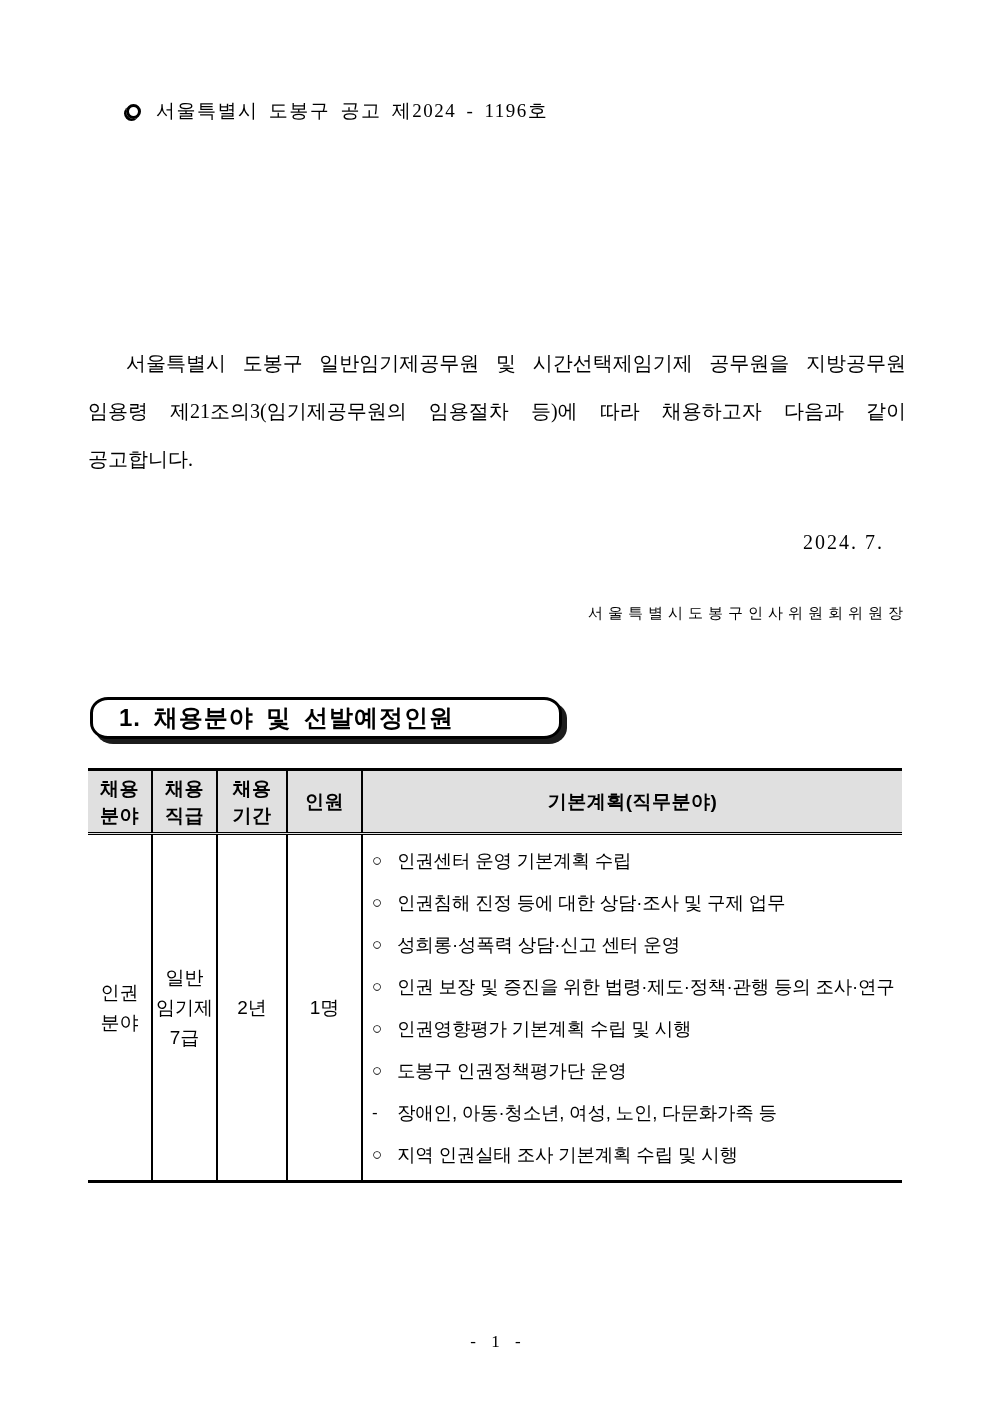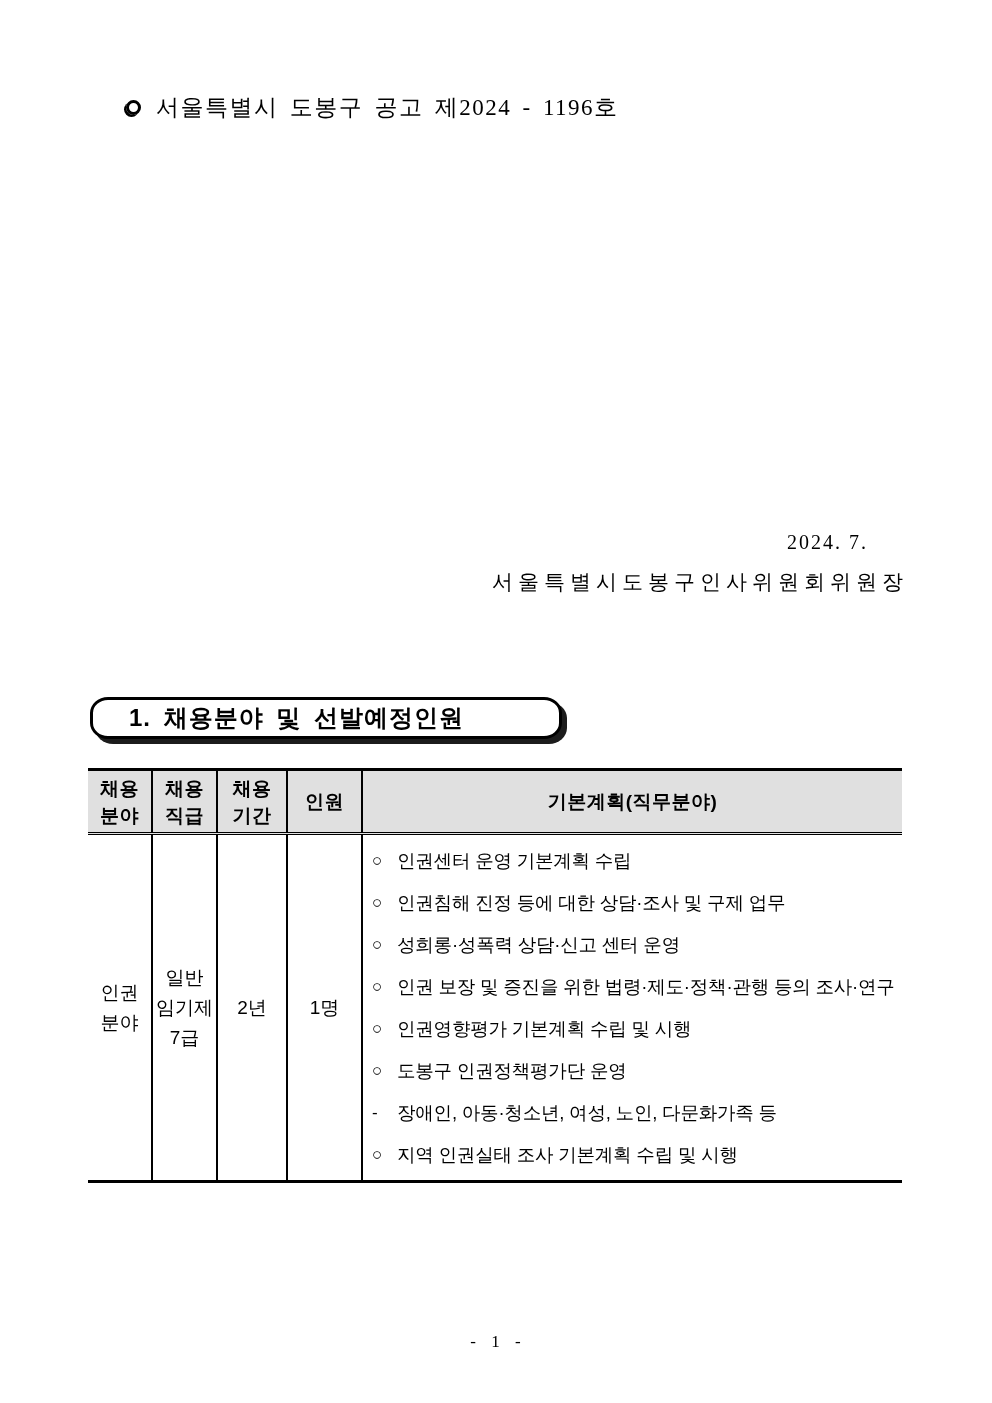--- a/index.html
+++ b/index.html
@@ -11,26 +11,26 @@
     width: 992px;
     height: 1403px;
     margin: 0 auto;
     background: #ffffff;
     overflow: hidden;
   }
 
   
   .notice-line {
     position: absolute;
-    top: 92px;
+    top: 98px;
     left: 126px;
     display: flex;
     align-items: center;
     gap: 15px;
-    font-size: 23px;
+    font-size: 19px;
     letter-spacing: 1.5px;
     word-spacing: 4px;
   }
   .bullet-circle {
     display: inline-block;
     width: 15px;
     height: 15px;
     border: 3px solid #000;
     border-radius: 50%;
     box-shadow: -2px 2px 0 0 #000;
@@ -61,46 +61,46 @@
     line-height: 48px;
     text-align: justify;
     text-indent: 38px;
     word-break: keep-all;
     word-spacing: 6px;
   }
 
   .doc-date {
     position: absolute;
     top: 531px;
-    right: 124px;
+    right: 108px;
     font-size: 20px;
     letter-spacing: 2px;
   }
   .doc-signer {
     position: absolute;
-    top: 568px;
+    top: 604px;
     right: 84px;
-    font-size: 21px;
+    font-size: 15px;
     letter-spacing: 5px;
   }
 
   
   .section-box {
     position: absolute;
     top: 697px;
     left: 90px;
     width: 472px;
     height: 42px;
     background: #ffffff;
     border: 3px solid #000;
     border-radius: 18px / 16px;
     box-shadow: 5px 5px 0 0 #1c1c1c;
     display: flex;
     align-items: center;
-    padding-left: 36px;
+    padding-left: 26px;
   }
   .section-box .section-title {
     font-family: "Liberation Sans", sans-serif;
     font-weight: bold;
     font-size: 24px;
     letter-spacing: 1px;
     word-spacing: 5px;
   }
 
   
@@ -175,20 +175,21 @@
 <body>
 
 <div class="page">
 
   <div class="notice-line">
     <span class="bullet-circle"></span>
     <span>서울특별시 도봉구 공고 제2024 - 1196호</span>
   </div>
 
 
+  <p class="doc-body">서울특별시 도봉구 일반임기제공무원 및 시간선택제임기제 공무원을 지방공무원 임용령 제21조의3(임기제공무원의 임용절차 등)에 따라 채용하고자 다음과 같이 공고합니다.</p>
 
   <div class="doc-date">2024. 7.</div>
 
   <div class="doc-signer">서울특별시도봉구인사위원회위원장</div>
 
   <div class="section-box">
     <span class="section-title">1. 채용분야 및 선발예정인원</span>
   </div>
 
   <table class="recruit">

